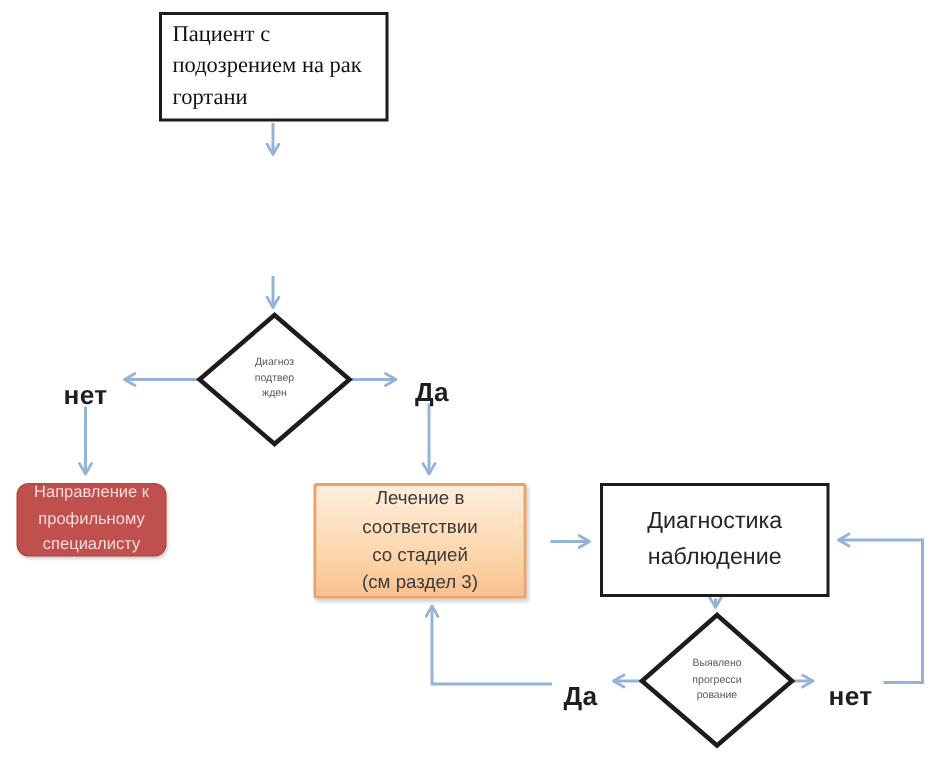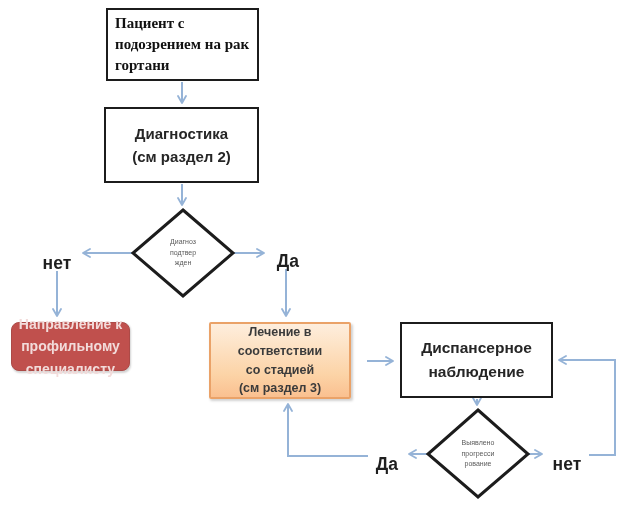--- a/index.html
+++ b/index.html
@@ -3,34 +3,34 @@
 <meta charset="utf-8">
 <style>
   html,body{margin:0;padding:0;background:#ffffff;}
   .canvas{
     position:relative;width:633px;height:506px;background:#ffffff;overflow:hidden;
     font-family:"Liberation Sans",sans-serif;
   }
   .connectors{position:absolute;left:0;top:0;width:633px;height:506px;}
   .node{
     position:absolute;box-sizing:border-box;display:flex;align-items:center;justify-content:center;
-    text-align:center;white-space:pre-line;font-weight:bold;
+    text-align:center;white-space:pre-line;
   }
   .rect{border:2.5px solid #1c1c1c;background:#ffffff;color:#262626;}
   .patient{
     left:106px;top:8px;width:153px;height:73px;
     font-family:"Liberation Serif",serif;font-size:15px;line-height:1.42;
     justify-content:flex-start;text-align:left;padding:3px 7px;color:#111111;
   }
   .diagnostics{left:104px;top:107px;width:155px;height:76px;font-size:15px;line-height:1.55;}
   .observation{left:400px;top:322px;width:153px;height:76px;font-size:15.5px;line-height:1.55;}
   .referral{
-    left:11px;top:322px;width:119px;height:49px;border-radius:8px;
+    left:11px;top:322px;width:100px;height:49px;border-radius:8px;
     background:#c0504d;border:1.5px solid #ac4a47;color:#f2dbda;
-    font-size:14px;line-height:1.6;box-shadow:1px 1.5px 2px rgba(0,0,0,0.18);
+    font-size:11px;line-height:1.6;box-shadow:1px 1.5px 2px rgba(0,0,0,0.18);
   }
   .treatment{
     left:209px;top:322px;width:142px;height:77px;
     border:2px solid #eaa268;border-radius:2px;
     background:linear-gradient(180deg,#feeedd 0%,#fcd3a6 70%,#fac090 100%);
     color:#3b3b3b;font-size:12.5px;line-height:1.5;
     box-shadow:1.5px 2px 2.5px rgba(0,0,0,0.18);
   }
   .diamond-label{
     position:absolute;display:flex;align-items:center;justify-content:center;text-align:center;
@@ -75,36 +75,34 @@
     </g>
 
     <polygon points="183,210 233,253 183,296 133,253" fill="#ffffff" stroke="#1c1c1c" stroke-width="3"></polygon>
     <polygon points="478,410 528,454 478,497 428,454" fill="#ffffff" stroke="#1c1c1c" stroke-width="3"></polygon>
   </svg>
 
   <div class="node rect patient">Пациент с
 подозрением на рак
 гортани</div>
 
-  <div class="node rect diagnostics">Диагностика
-(см раздел 2)</div>
 
   <div class="diamond-label d1-label">Диагноз
 подтвер
 жден</div>
 
   <div class="node referral">Направление к
 профильному
 специалисту</div>
 
   <div class="node treatment">Лечение в соответствии
 со стадией
 (см раздел 3)</div>
 
-  <div class="node rect observation">Диспансерное
+  <div class="node rect observation">Диагностика
 наблюдение</div>
 
   <div class="diamond-label d2-label">Выявлено
 прогресси
 рование</div>
 
   <div class="edge-label lbl-no-top">нет</div>
 
   <div class="edge-label lbl-yes-top">Да</div>
 

